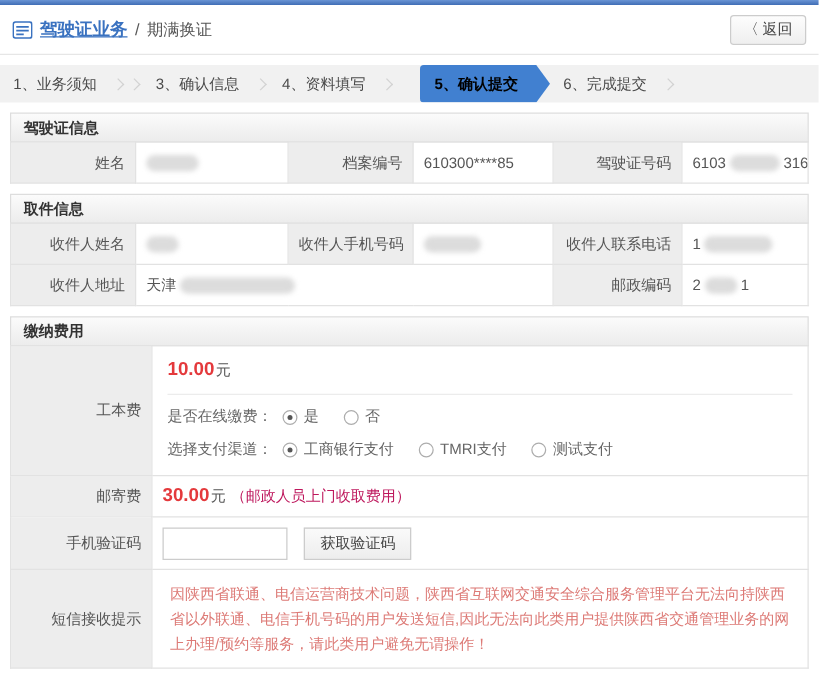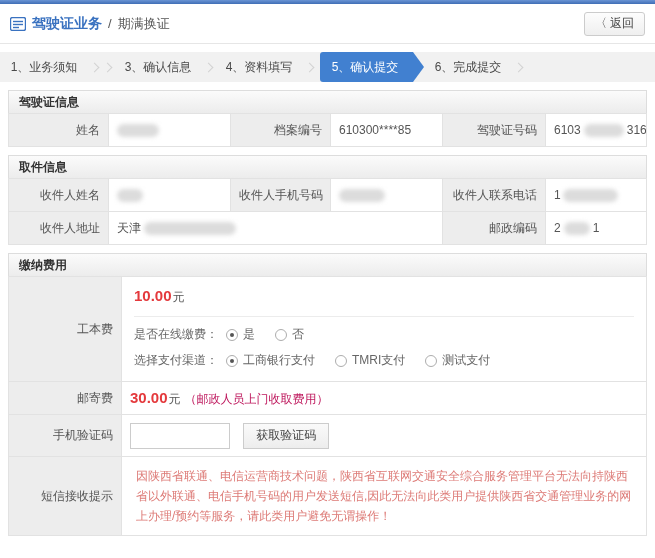--- a/index.html
+++ b/index.html
@@ -6,35 +6,35 @@
   html,body { width:655px; background:#fff; font-family:"Liberation Sans","DejaVu Sans",sans-serif; }
   body { height:558px; overflow:hidden; color:#555; font-size:12px; }
 
   
   .topbar { height:4px; background:linear-gradient(#6a94d4,#3f6db5); }
 
   
   .hdr { height:40px; display:flex; align-items:center; justify-content:space-between;
          padding:0 10px; border-bottom:1px solid #e6e6e6; background:#fff; }
   .hdr-left { display:flex; align-items:center; gap:6px; }
-  .hdr-title { color:#3a72c0; font-size:14px; font-weight:bold; }
+  .hdr-title { color:#3a72c0; font-size:14px; font-weight:bold;text-decoration:underline; }
   .hdr-sep, .hdr-sub { color:#555; font-size:13px; }
   .back-btn { display:inline-flex; align-items:center; gap:3px; height:24px; padding:0 10px;
          background:linear-gradient(#fdfdfd,#efefef); border:1px solid #ccc; border-radius:3px;
          color:#444; font-size:12px; cursor:pointer; }
 
   
   .stepbar { margin-top:8px; height:30px; background:#f1f1f1; display:flex; align-items:stretch; }
   .step { display:flex; align-items:center; justify-content:center; width:88px; color:#4a4a4a;
           font-size:12px; white-space:nowrap; }
   .chev { align-self:center; width:7px; height:7px; border-top:1px solid #d2d2d2;
           border-right:1px solid #d2d2d2; transform:rotate(45deg); margin:0 3px; }
-  .step.active { background:#4180d0; color:#ffffff; width:104px; padding-right:14px;
+  .step.active { background:#4180d0; color:#000000; width:104px; padding-right:14px;
           clip-path:polygon(0 0,calc(100% - 11px) 0,100% 50%,calc(100% - 11px) 100%,0 100%);
-          border-radius:3px 0 0 3px; margin-left:4px; }
+          border-radius:3px 0 0 3px; margin-left:20px;font-weight:bold; }
 
   
   .section { margin:8px 8px 0 8px; }
   .sec-hd { height:24px; line-height:22px; background:linear-gradient(#fbfbfb,#ececec);
             border:1px solid #ddd; padding-left:10px; color:#333; font-weight:bold; font-size:12px; }
   table { border-collapse:collapse; width:100%; table-layout:fixed; margin-top:-1px; }
   td { border:1px solid #e2e2e2; height:33px; padding:0 8px; font-size:12px; color:#555;
        overflow:hidden; white-space:nowrap; }
   td.lbl { background:#ededed; text-align:right; color:#555; }
   .blur { display:inline-block; height:13px; background:#dcdcdc; border-radius:7px;

